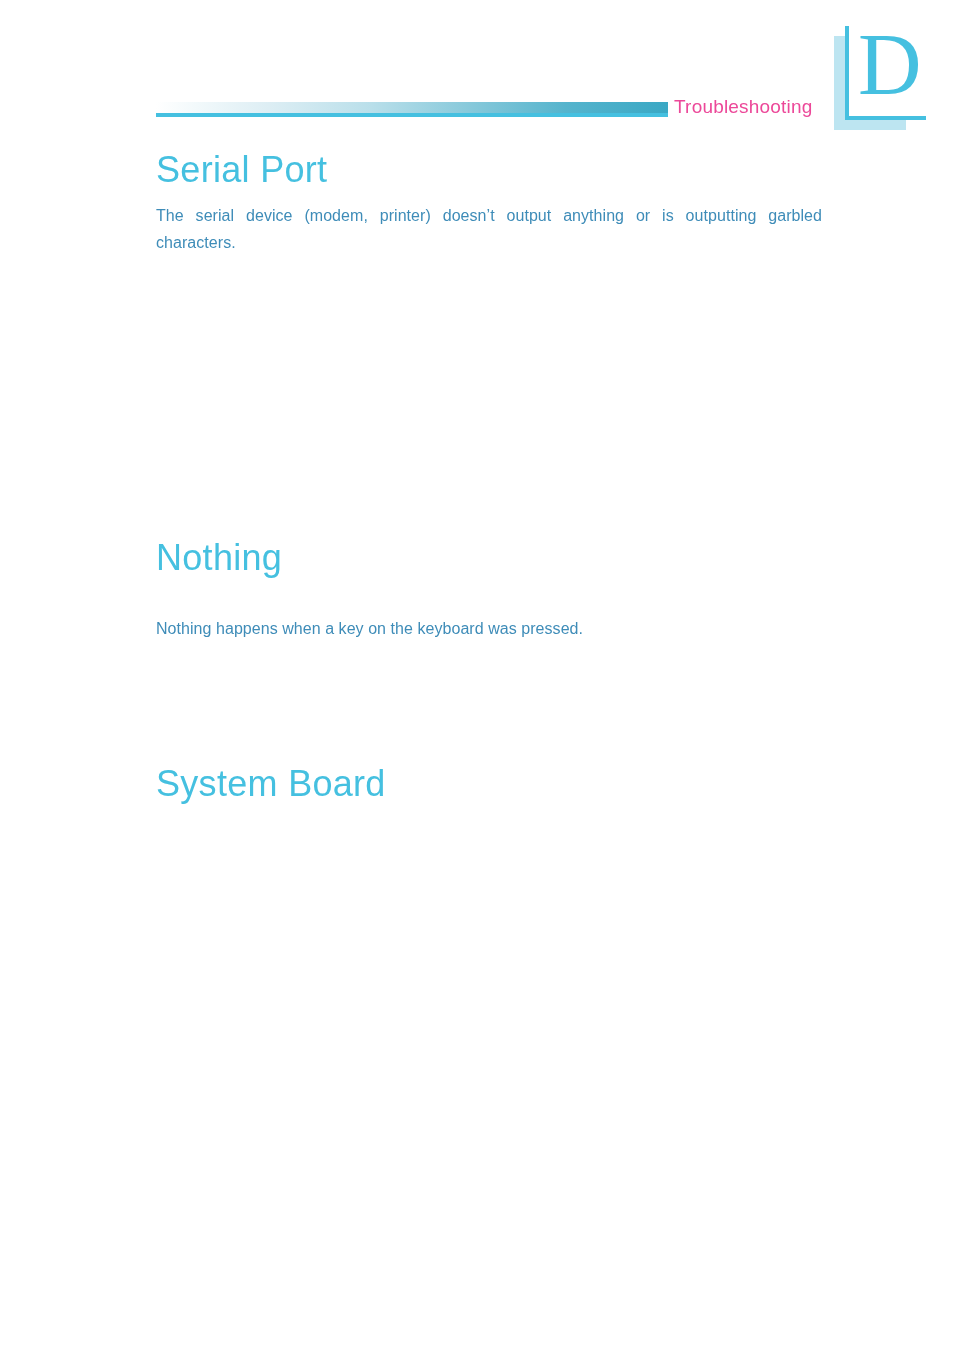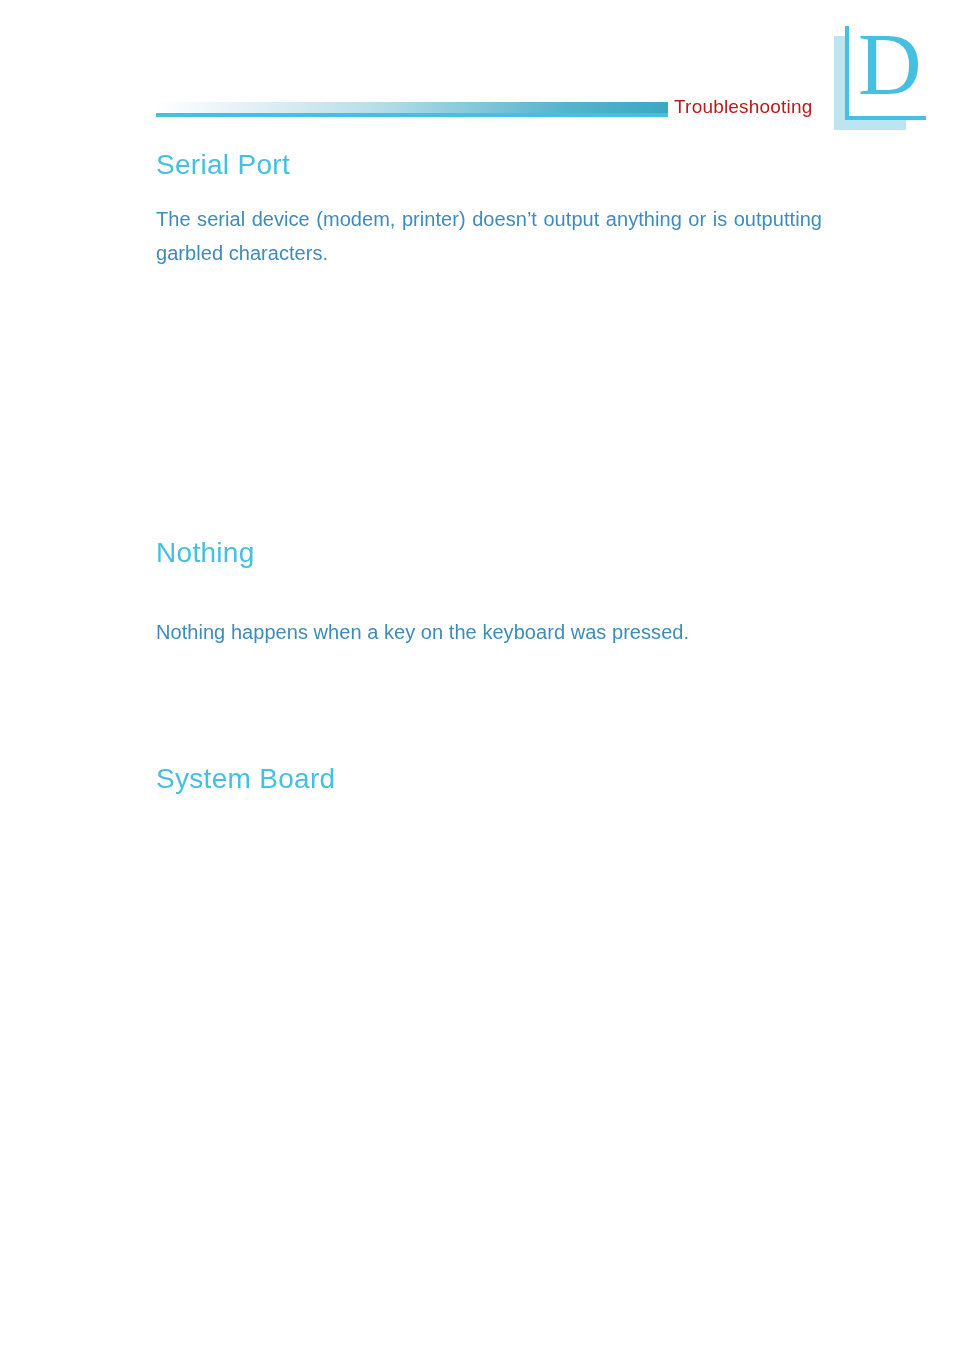--- a/index.html
+++ b/index.html
@@ -55,21 +55,21 @@
     height: 4px;
     background: #45c0e0;
   }
 
   .header-label {
     position: absolute;
     left: 674px;
     top: 97px;
     font-size: 19px;
     letter-spacing: 0.2px;
-    color: #b91c1c;
+    color: #ec4899;
     white-space: nowrap;
     line-height: 1;
   }
 
   
   .chapter-mark {
     position: absolute;
     left: 834px;
     top: 26px;
     width: 112px;
@@ -125,30 +125,30 @@
   
   .content {
     position: absolute;
     left: 156px;
     top: 140px;
     width: 666px;
   }
 
   .section-heading {
     color: #45c0e0;
-    font-size: 28px;
+    font-size: 36px;
     font-weight: 400;
     letter-spacing: 0.3px;
     line-height: 1.1;
     margin: 0;
   }
 
   .section-body {
     color: #3e8cb8;
-    font-size: 20px;
+    font-size: 16px;
     line-height: 1.68;
     text-align: justify;
     margin: 0;
     letter-spacing: 0.05px;
   }
 
   
   .sec-serial-heading { position: absolute; left: 0; top: 10px; }
   .sec-serial-body    { position: absolute; left: 0; top: 63px; width: 666px; }
   .sec-serial-gap     { position: absolute; left: 0; top: 120px; width: 666px; height: 270px; }

